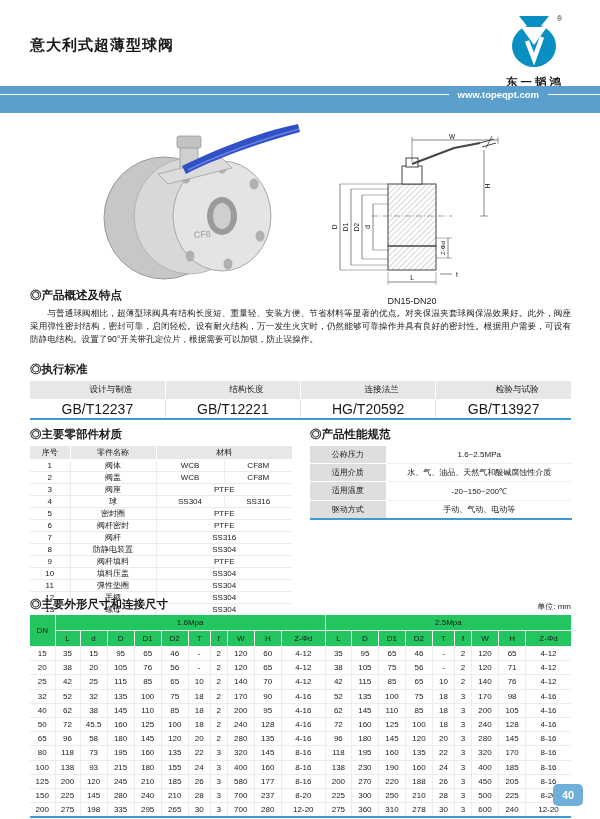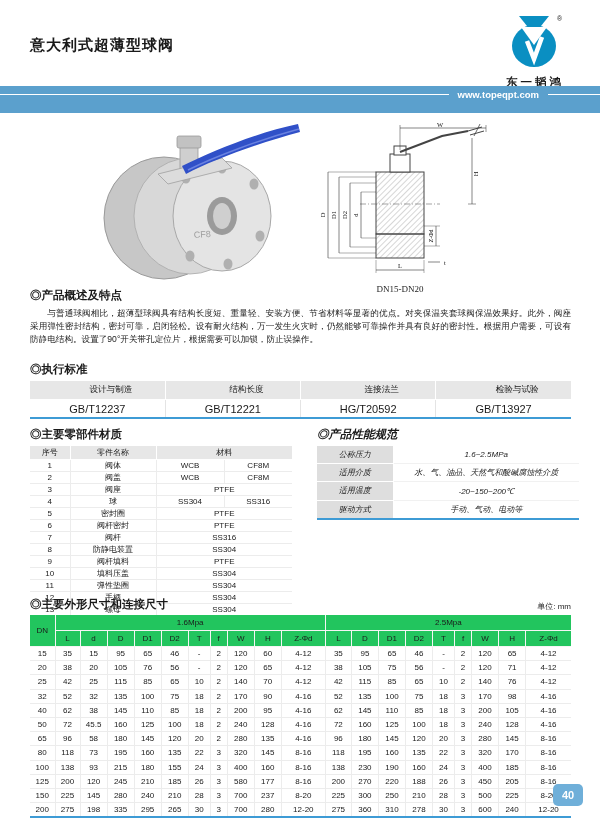--- a/index.html
+++ b/index.html
@@ -12,43 +12,43 @@
   .brand-name{font-size:11.5px;font-weight:bold;letter-spacing:3px;margin-top:1px;}
 
   
   .banner{position:absolute;left:0;top:86px;width:600px;height:27px;background:#5ba0cd;}
   .banner-line{position:absolute;left:0;right:0;top:8px;height:1px;background:#fff;}
   .banner-url{position:absolute;right:52px;top:2.5px;background:#5ba0cd;padding:0 9px;
               color:#fff;font-size:9.5px;font-weight:bold;line-height:12px;}
 
   
   .photo{position:absolute;left:82px;top:116px;}
-  .drawing-fig{position:absolute;left:296px;top:118px;width:200px;margin:4px;font-family:Liberation Serif, serif;}
+  .drawing-fig{position:absolute;left:296px;top:118px;width:200px;margin:16px;}
   .drawing-caption{display:block;text-align:center;font-size:9px;color:#222;margin-top:-4px;}
 
   
   .sec-h{font-size:11.5px;font-weight:bold;margin:0 0 4px 0;}
   .overview{position:absolute;left:30px;top:288px;width:541px;}
   .overview p{margin:2px 0 0 0;font-size:8.6px;line-height:13px;text-align:justify;
               text-indent:2em;color:#222;}
 
   
   table{border-collapse:collapse;width:100%;table-layout:fixed;border:hidden;}
   th,td{font-weight:normal;text-align:center;overflow:hidden;white-space:nowrap;}
   .blue-underline{border-bottom:2px solid #3e9bd5;}
 
   .standards{position:absolute;left:30px;top:362px;width:541px;}
   .standards th{background:#e7e7e7;height:16px;font-size:8.6px;border:1px solid #fff;padding-left:28px;}
-  .standards td{height:15px;font-size:11px;border:1px solid #e4e4e4;background:#fff;}
+  .standards td{height:15px;font-size:14px;border:1px solid #e4e4e4;background:#fff;}
 
   .materials{position:absolute;left:30px;top:427px;width:262px;}
   .materials th{background:#e7e7e7;height:11px;font-size:8px;border:1px solid #fff;}
   .materials td{height:9.2px;font-size:8px;border:1px solid #ececec;padding:0;}
 
-  .performance{position:absolute;left:317px;top:427px;width:262px;font-style:italic;}
+  .performance{position:absolute;left:310px;top:427px;width:262px;}
   .performance th{background:#dedede;height:15.2px;font-size:8px;border:1px solid #fff;}
   .performance td{height:15.2px;font-size:8px;border:1px solid #f1f1f1;}
 
   .dims{position:absolute;left:30px;top:597px;width:541px;}
   .dims-head{display:flex;justify-content:space-between;align-items:flex-end;margin-bottom:3px;}
   .unit{font-size:8px;color:#222;}
   .dims th{background:#22c55e;height:13px;font-size:8px;border:1px solid #f5f5f5;}
   .dims td{height:11.2px;font-size:8px;border:1px solid #ececec;}
 
   .page-badge{position:absolute;right:17px;bottom:13px;width:30px;height:22px;background:#6fafd9;

